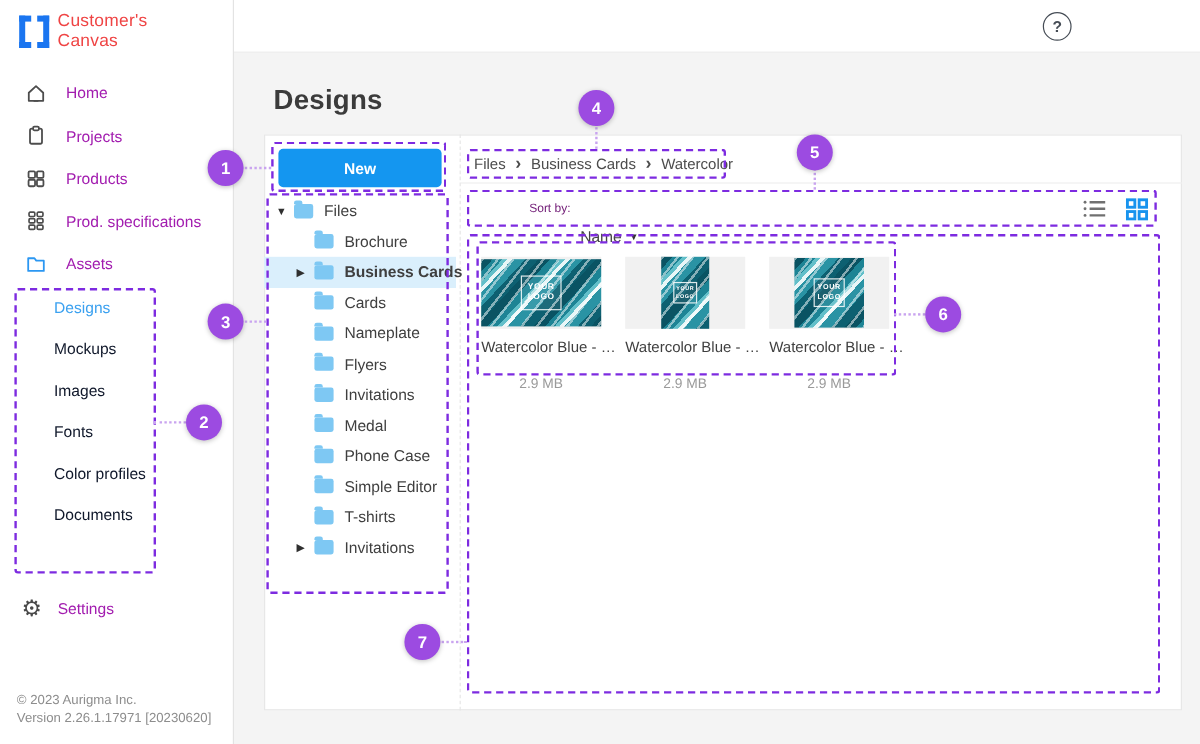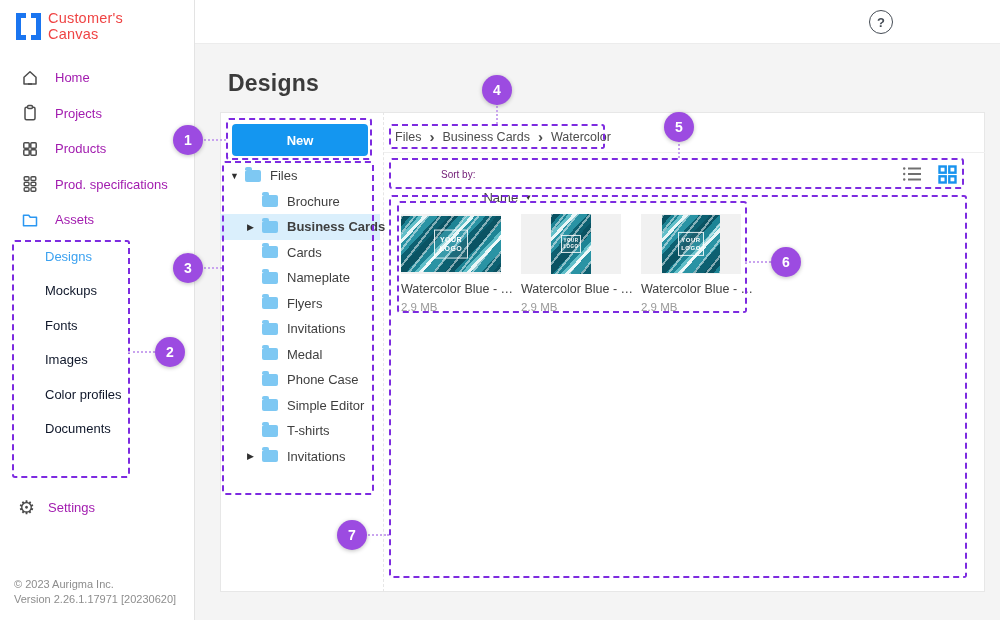--- a/index.html
+++ b/index.html
@@ -68,21 +68,21 @@
   .wc { position:relative; background:
       repeating-linear-gradient(128deg, rgba(255,255,255,.5) 0 2px, rgba(255,255,255,0) 2px 10px),
       repeating-linear-gradient(133deg, #0a5363 0 7px, #1d8495 7px 13px, #62bfc9 13px 16px, #e9f6f7 16px 19px, #2a93a4 19px 27px, #0d6071 27px 35px); }
   .wc-landscape { width:100px; height:56px; }
   .wc-portrait  { width:40px;  height:60px; }
   .wc-square    { width:58px;  height:58px; }
   .logo-overlay { position:absolute; left:50%; top:50%; transform:translate(-50%,-50%); border:1px solid rgba(255,255,255,.85); background:rgba(255,255,255,.07); color:#fff; font-weight:bold; text-align:center; width:34px; padding:4px 2px; font-size:7px; line-height:1.35; letter-spacing:.5px; }
   .logo-overlay.small { width:20px; font-size:4.5px; padding:2px 1px; }
   .logo-overlay.mid { width:26px; font-size:6px; padding:3px 1px; }
   .card-name { margin-top:8px; font-size:12.5px; color:#3f3f3f; text-align:center; white-space:nowrap; }
-  .card-size { margin-top:5px; font-size:11.5px; color:#9a9a9a; }
+  .card-size { margin-top:18px; font-size:11.5px; color:#9a9a9a; text-align:center; }
 
   
   .region { position:absolute; border:2px dashed #7d2be0; border-radius:3px; pointer-events:none; z-index:5; }
   .badge { position:absolute; width:30px; height:30px; border-radius:50%; background:#9c4be1; color:#fff; font-weight:bold; font-size:14px; display:flex; align-items:center; justify-content:center; box-shadow:0 1px 4px rgba(0,0,0,.25); z-index:6; }
   .conn-h { position:absolute; height:0; border-top:2px dotted #c9a4ef; z-index:5; }
   .conn-v { position:absolute; width:0;  border-left:2px dotted #c9a4ef; z-index:5; }
 
   svg { display:block; }
 </style>
 </head>
@@ -161,24 +161,24 @@
     </div>
 
     <div class="subnav">
       <div class="subnav-item active">
           <span>Designs</span>
         </div>
       <div class="subnav-item">
           <span>Mockups</span>
         </div>
       <div class="subnav-item">
+          <span>Images</span>
+        </div>
+      <div class="subnav-item">
           <span>Fonts</span>
-        </div>
-      <div class="subnav-item">
-          <span>Images</span>
         </div>
       <div class="subnav-item">
           <span>Color profiles</span>
         </div>
       <div class="subnav-item">
           <span>Documents</span>
         </div>
     </div>
 
     <div class="settings-row">

